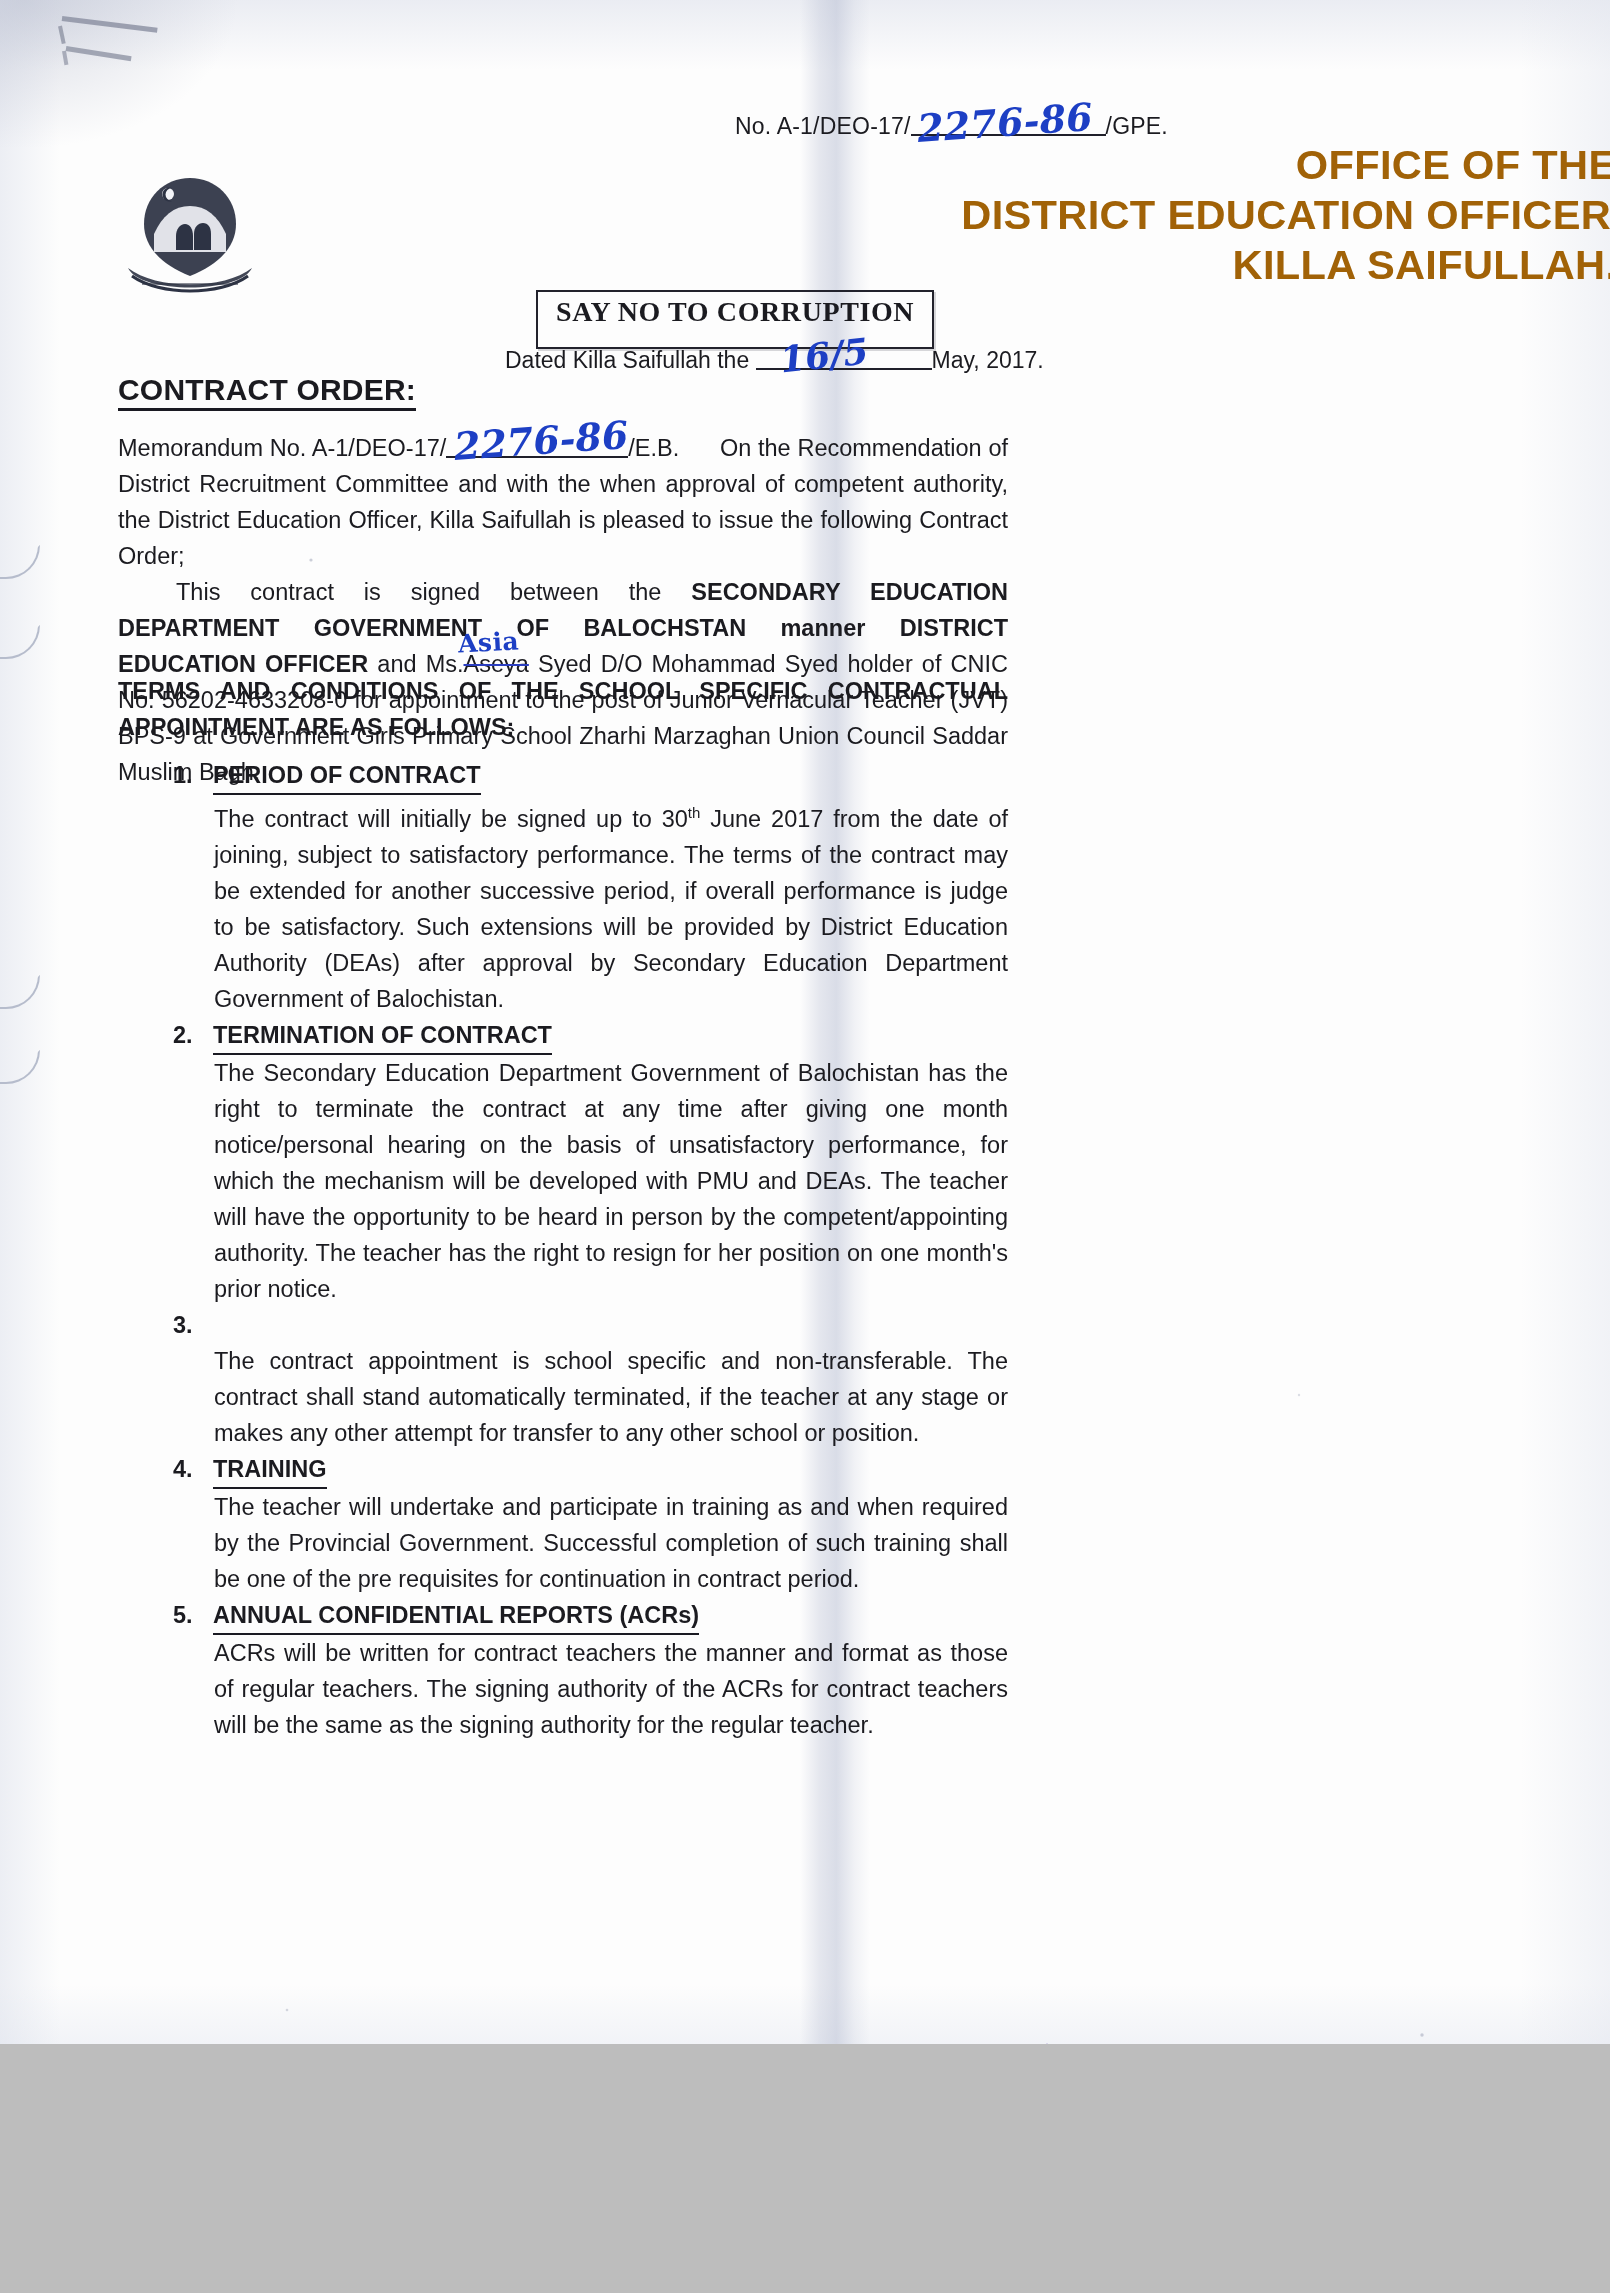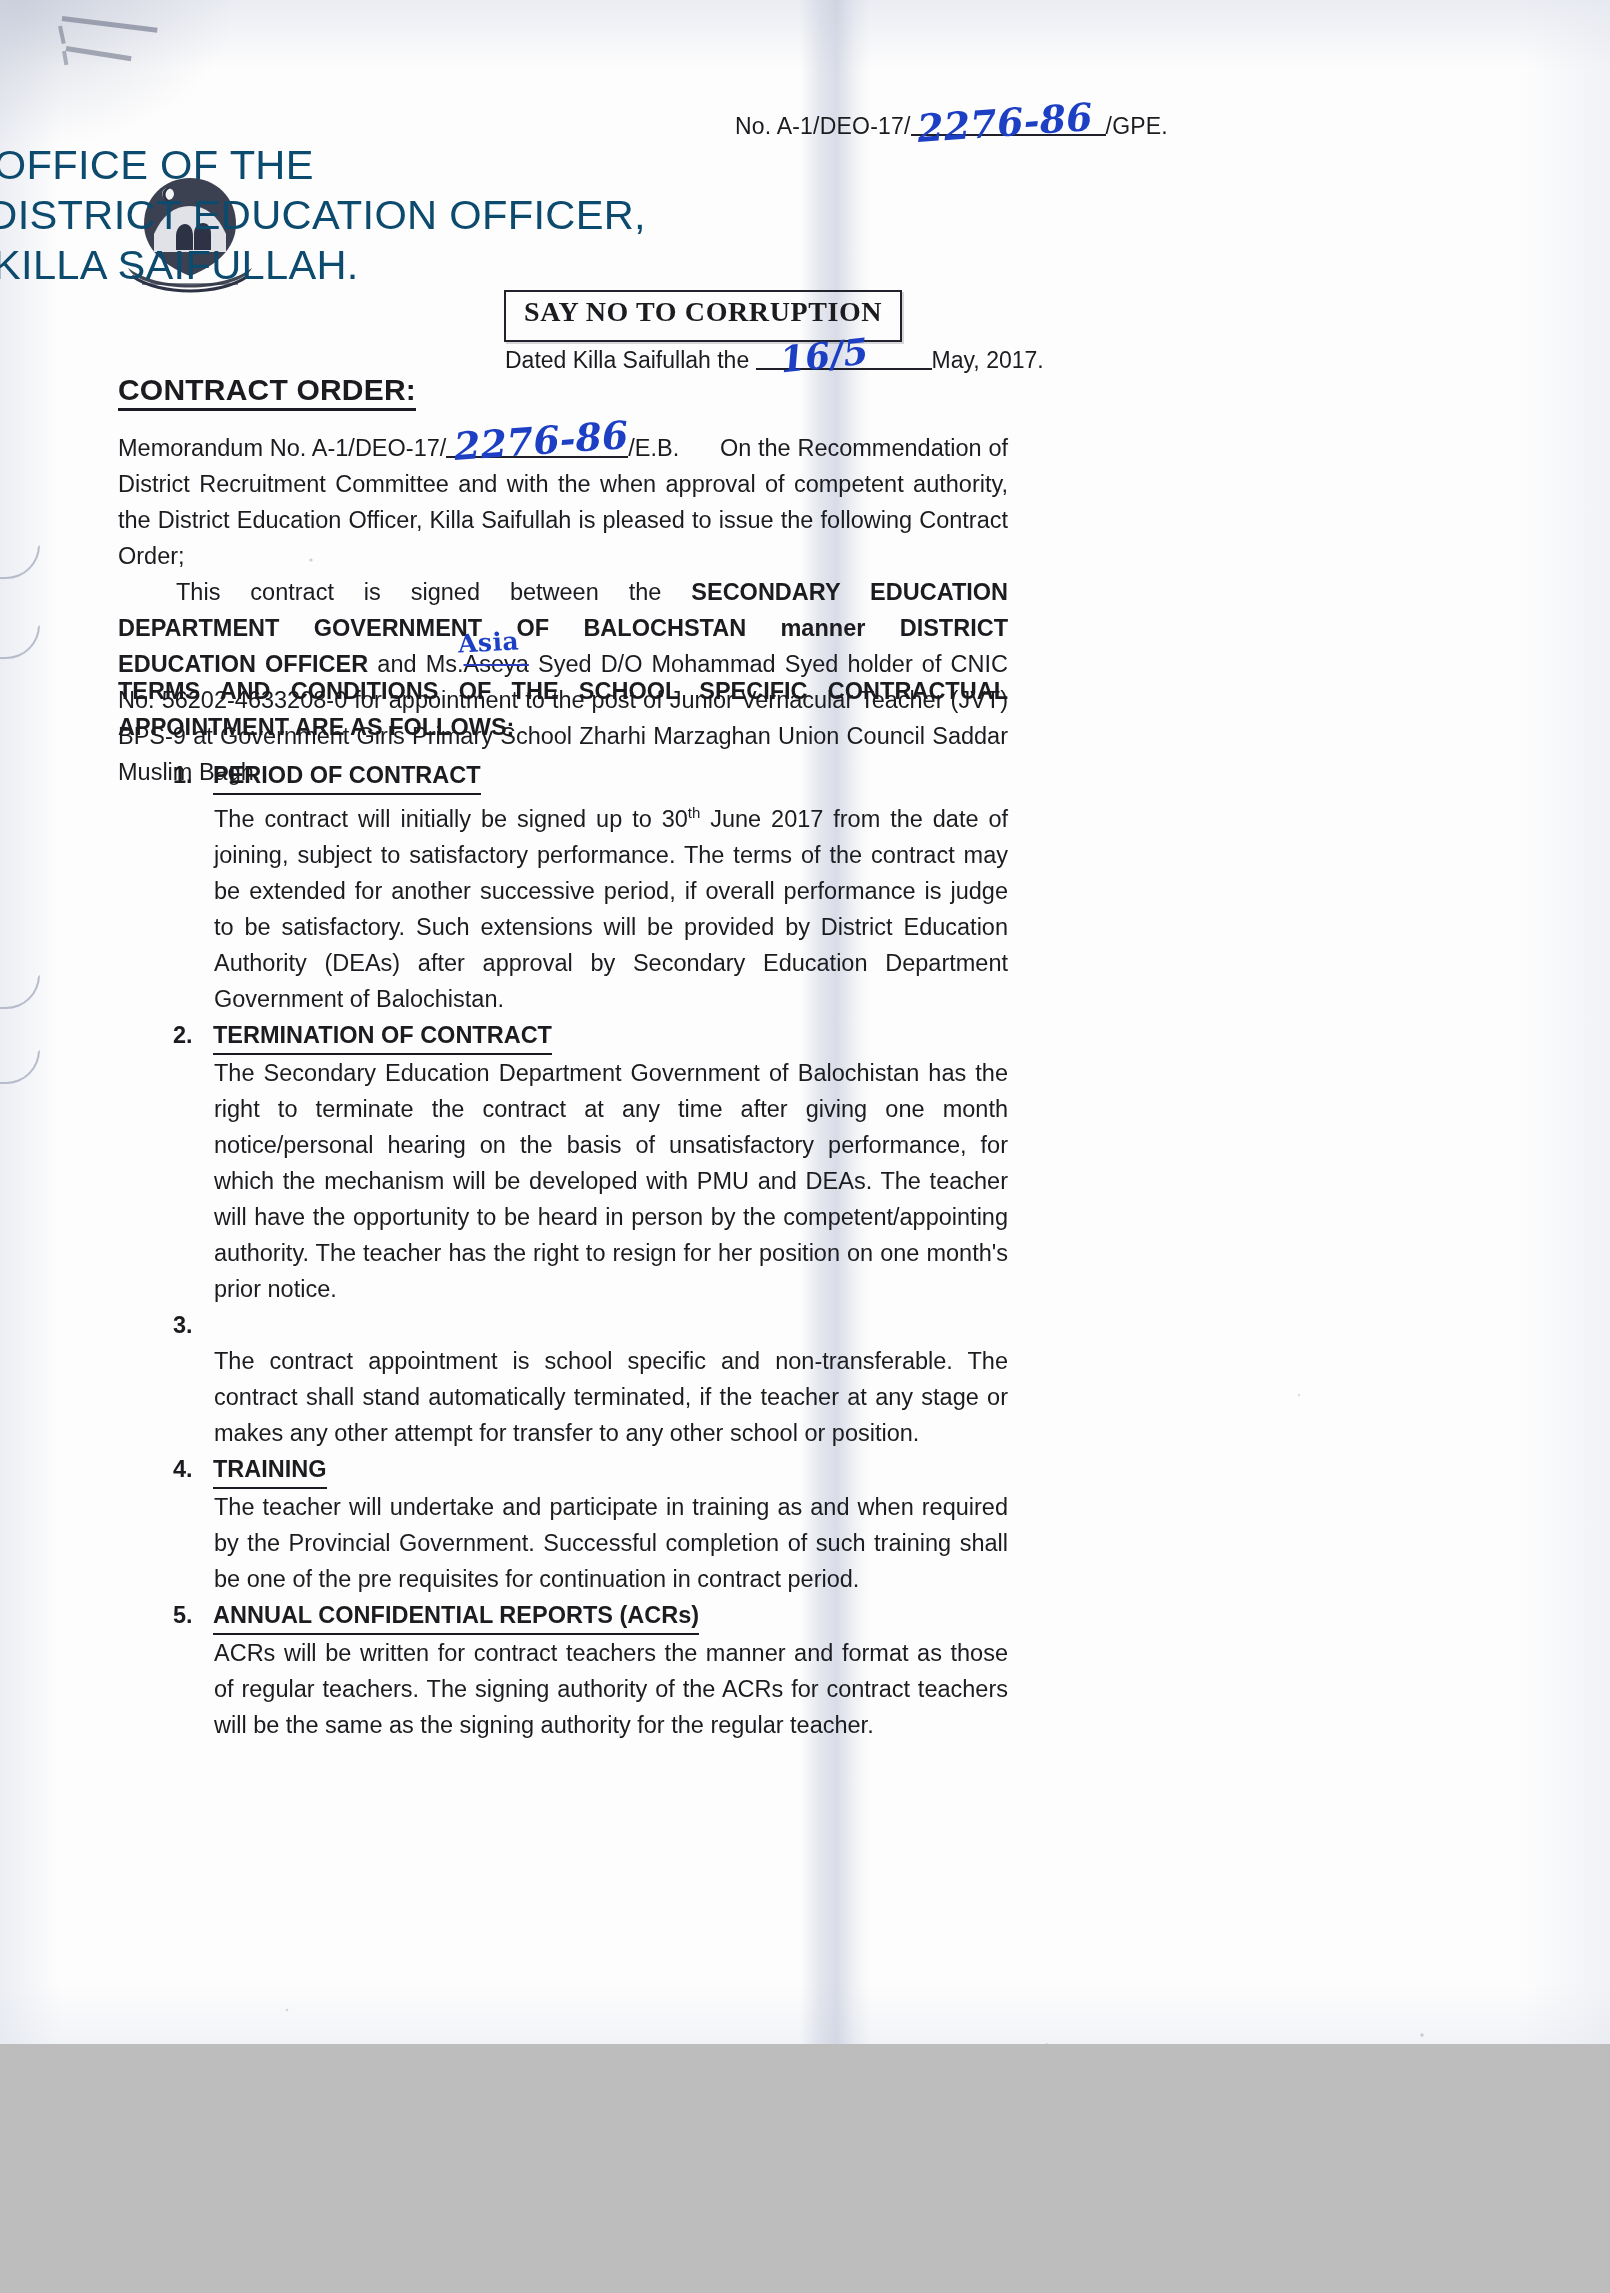--- a/index.html
+++ b/index.html
@@ -121,35 +121,35 @@
     position: absolute;
     left: 6px;
     top: -34px;
     font-size: 38px;
     transform: rotate(-4deg);
   }
 
   .org {
     position: absolute;
     left: 0; right: 0;
-    text-align: left;
-    font-weight: 400;
-    color: #0c4a6e;
+    text-align: right;
+    font-weight: 700;
+    color: #a16207;
     letter-spacing: .3px;
   }
   .org.l1 { top: 143px; font-size: 40px; }
   .org.l2 { top: 193px; font-size: 40px; }
   .org.l3 { top: 243px; font-size: 40px; }
   .org span { display: inline-block; transform: scaleX(1.04); }
 
   .slogan-box {
     position: absolute;
-    left: 504px;
+    left: 536px;
     top: 290px;
-    padding: 4px 18px 12px;
+    padding: 4px 18px 19px;
     border: 2px solid #22222c;
     box-shadow: 2px 2px 0 rgba(60,60,75,.2);
   }
   .slogan-box .txt {
     font-family: "Liberation Serif", serif;
     font-weight: 700;
     font-size: 28px;
     letter-spacing: .6px;
     white-space: nowrap;
   }

